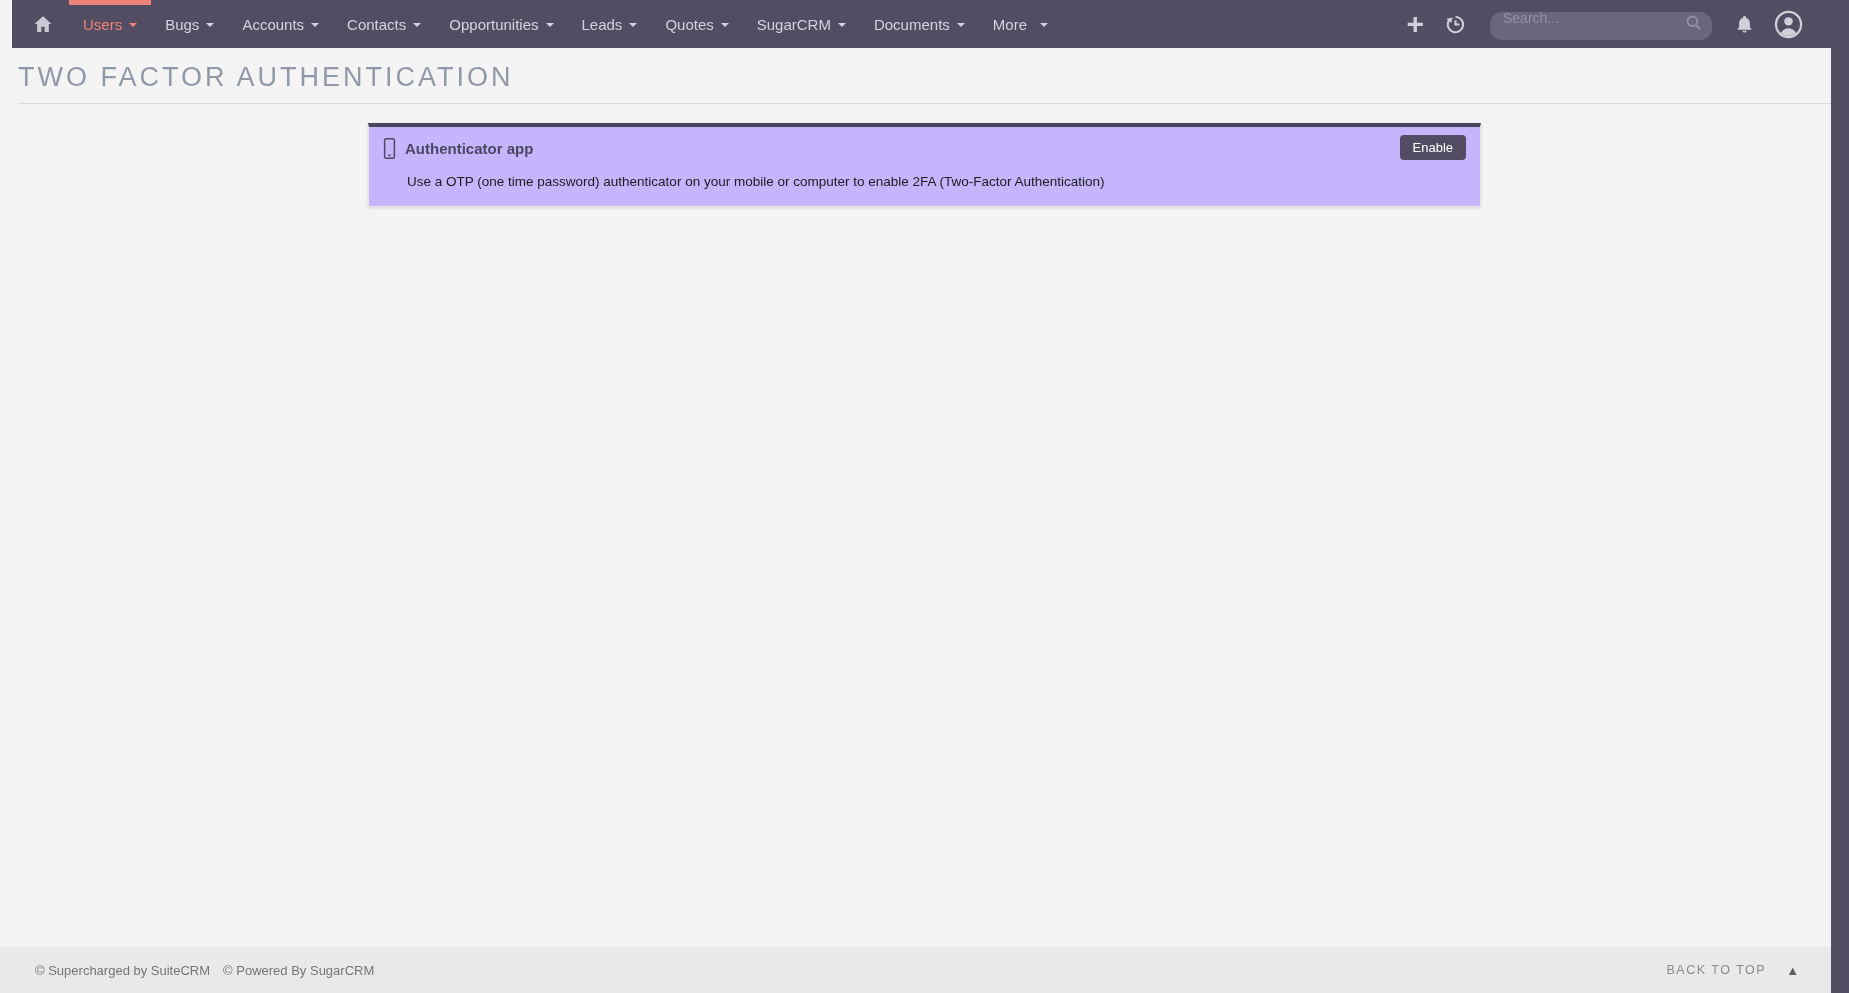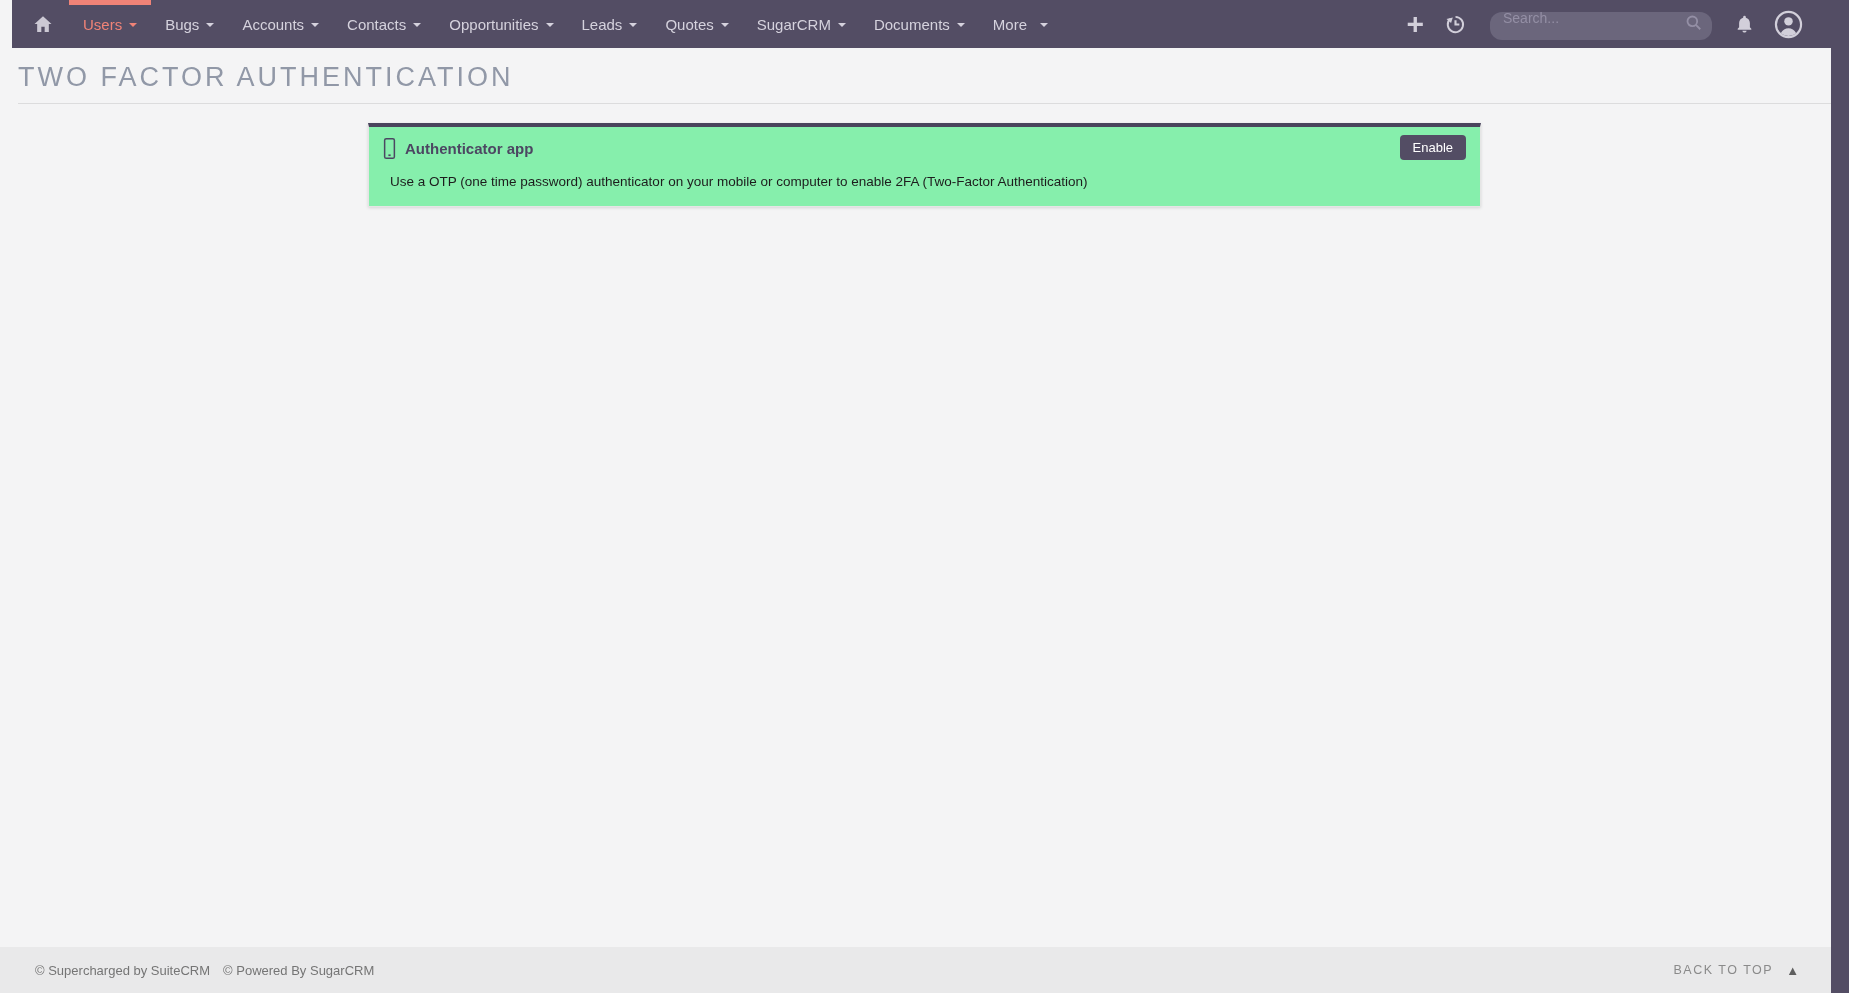--- a/index.html
+++ b/index.html
@@ -84,34 +84,34 @@
   }
   .title-divider {
     margin: 7px 18px 0 18px;
     border-bottom: 1px solid #dcdcdd;
   }
 
   .twofa-card {
     position: relative;
     width: 1113px;
     margin: 19px auto 0 auto;
-    background: #86efac;
+    background: #c4b5fd;
     border: 1px solid #e5e5e5;
     border-top: 4px solid #49445c;
     box-shadow: 0 1px 3px rgba(0,0,0,0.13);
     padding: 10px 15px 17px 13px;
   }
   .card-head {
     display: flex; align-items: center;
     color: #4c4762;
   }
   .card-head .phone { color: #4c4762; margin-right: 8px; }
   .card-heading { font-size: 15px; font-weight: bold; color: #4c4762; }
   .card-desc {
-    margin: 14px 0 0 8px;
+    margin: 14px 0 0 25px;
     font-size: 13.5px; color: #1d1d1d;
   }
   .enable-btn {
     position: absolute; top: 8px; right: 14px;
     background: #534d64; color: #ffffff;
     font-size: 13px; font-family: "Liberation Sans", sans-serif;
     padding: 5px 13px;
     border: none; border-radius: 4px;
     cursor: pointer;
   }
@@ -120,21 +120,21 @@
   .footer {
     position: absolute; bottom: 0; left: 0;
     width: 1849px; height: 46px;
     background: #e9e9ea;
     display: flex; align-items: center; justify-content: space-between;
     padding: 0 50px 0 35px;
     font-size: 13px; color: #757575;
   }
   .footer-left { display: flex; gap: 13px; }
   .back-to-top {
-    display: flex; align-items: center; gap: 13px;
+    display: flex; align-items: center; gap: 20px;
     color: #8a8a8a; font-size: 12.5px; letter-spacing: 1.5px;
     cursor: pointer;
   }
   .back-to-top .tri { color: #5f5f5f; font-size: 13px; letter-spacing: 0; }
 
   
   .scrollbar-strip {
     position: absolute; top: 0; right: 0;
     width: 18px; height: 993px;
     background: #534d64;

